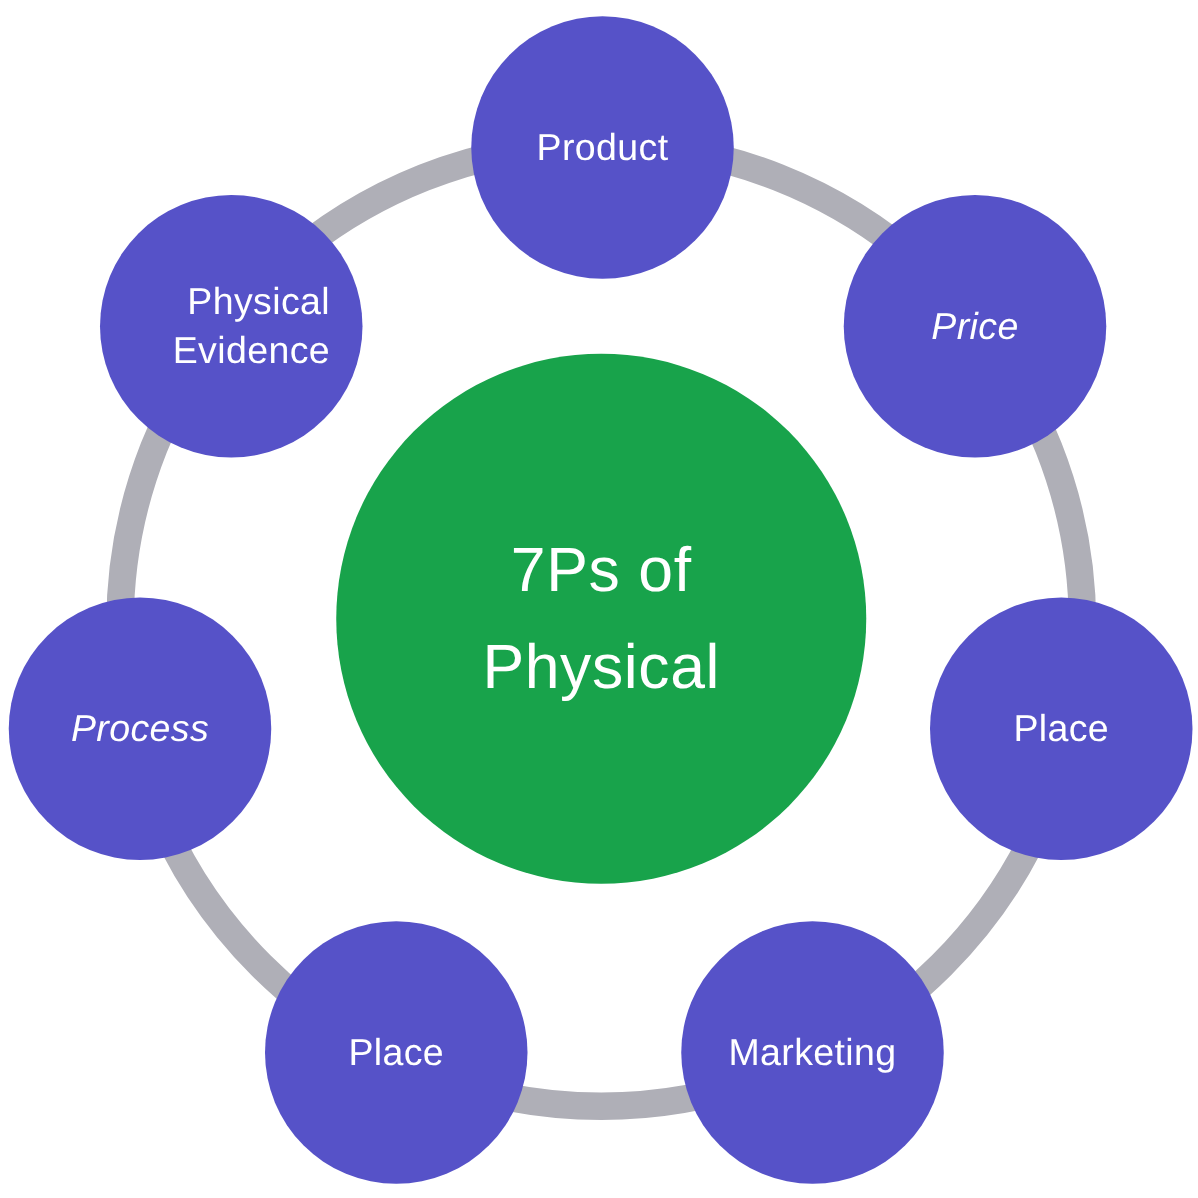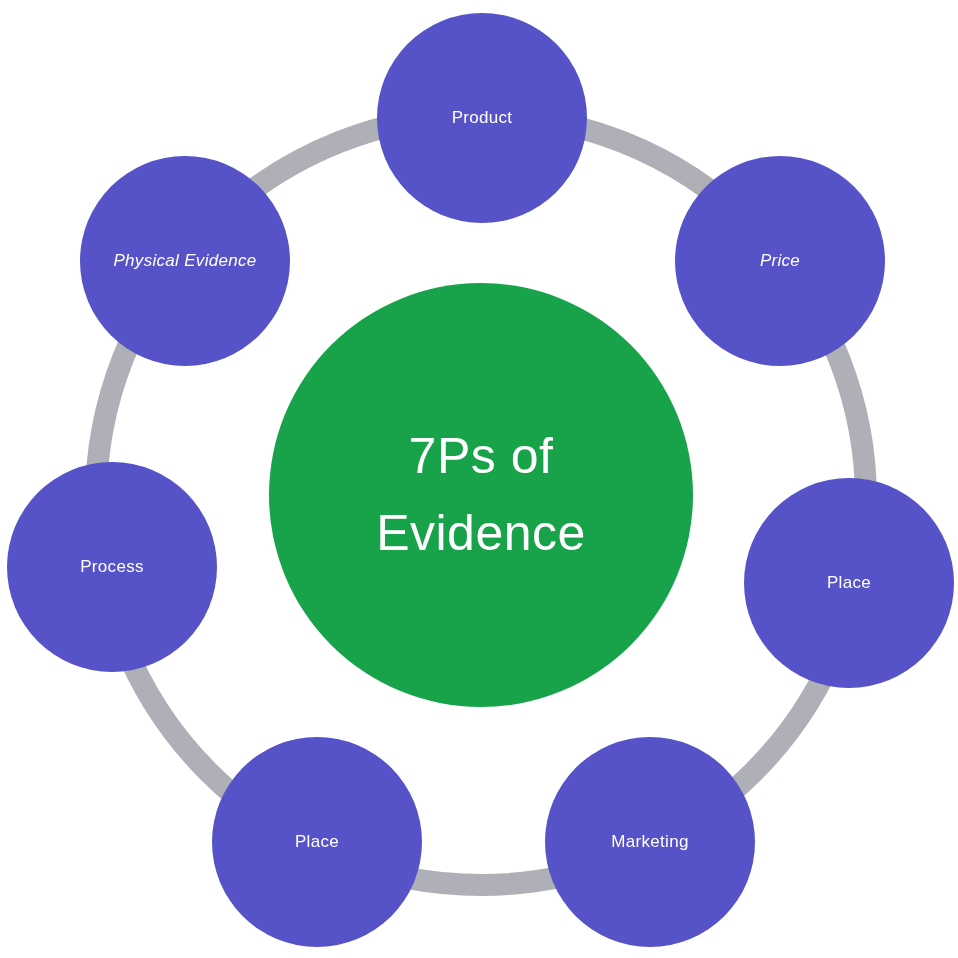--- a/index.html
+++ b/index.html
@@ -49,47 +49,48 @@
     height: 210px;
     border-radius: 50%;
     background: #5652C8;
     display: flex;
     align-items: center;
     justify-content: center;
     text-align: center;
   }
   .node-label {
     color: #ffffff;
-    font-size: 17px;
+    font-size: 30px;
     font-weight: 300;
     line-height: 1.3;
     padding: 0 26px;
     letter-spacing: 0.3px;
+    text-align: right;
   }
   
   .node-0 { left: 377px; top:  13px; }  
   .node-1 { left: 675px; top: 156px; font-style: italic; }  
   .node-2 { left: 744px; top: 478px; }  
   .node-3 { left: 545px; top: 737px; }  
   .node-4 { left: 212px; top: 737px; }  
-  .node-5 { left:   7px; top: 462px; }  
-  .node-6 { left:  80px; top: 156px; font-style: italic; }  
+  .node-5 { left:   7px; top: 478px; font-style: italic; }  
+  .node-6 { left:  80px; top: 156px; }  
 </style>
 </head>
 <body>
 
 <div class="canvas">
 
   <svg class="ring" viewBox="0 0 958 958" xmlns="http://www.w3.org/2000/svg" aria-hidden="true">
     <circle cx="481" cy="500" r="385" fill="none" stroke="#AFAFB7" stroke-width="22"></circle>
   </svg>
 
   <div class="center-circle">
     <div class="center-label">7Ps of
-Evidence</div>
+Physical</div>
   </div>
 
   <div class="node node-0">
     <span class="node-label">Product</span>
   </div>
 
   <div class="node node-1">
     <span class="node-label">Price</span>
   </div>
 

